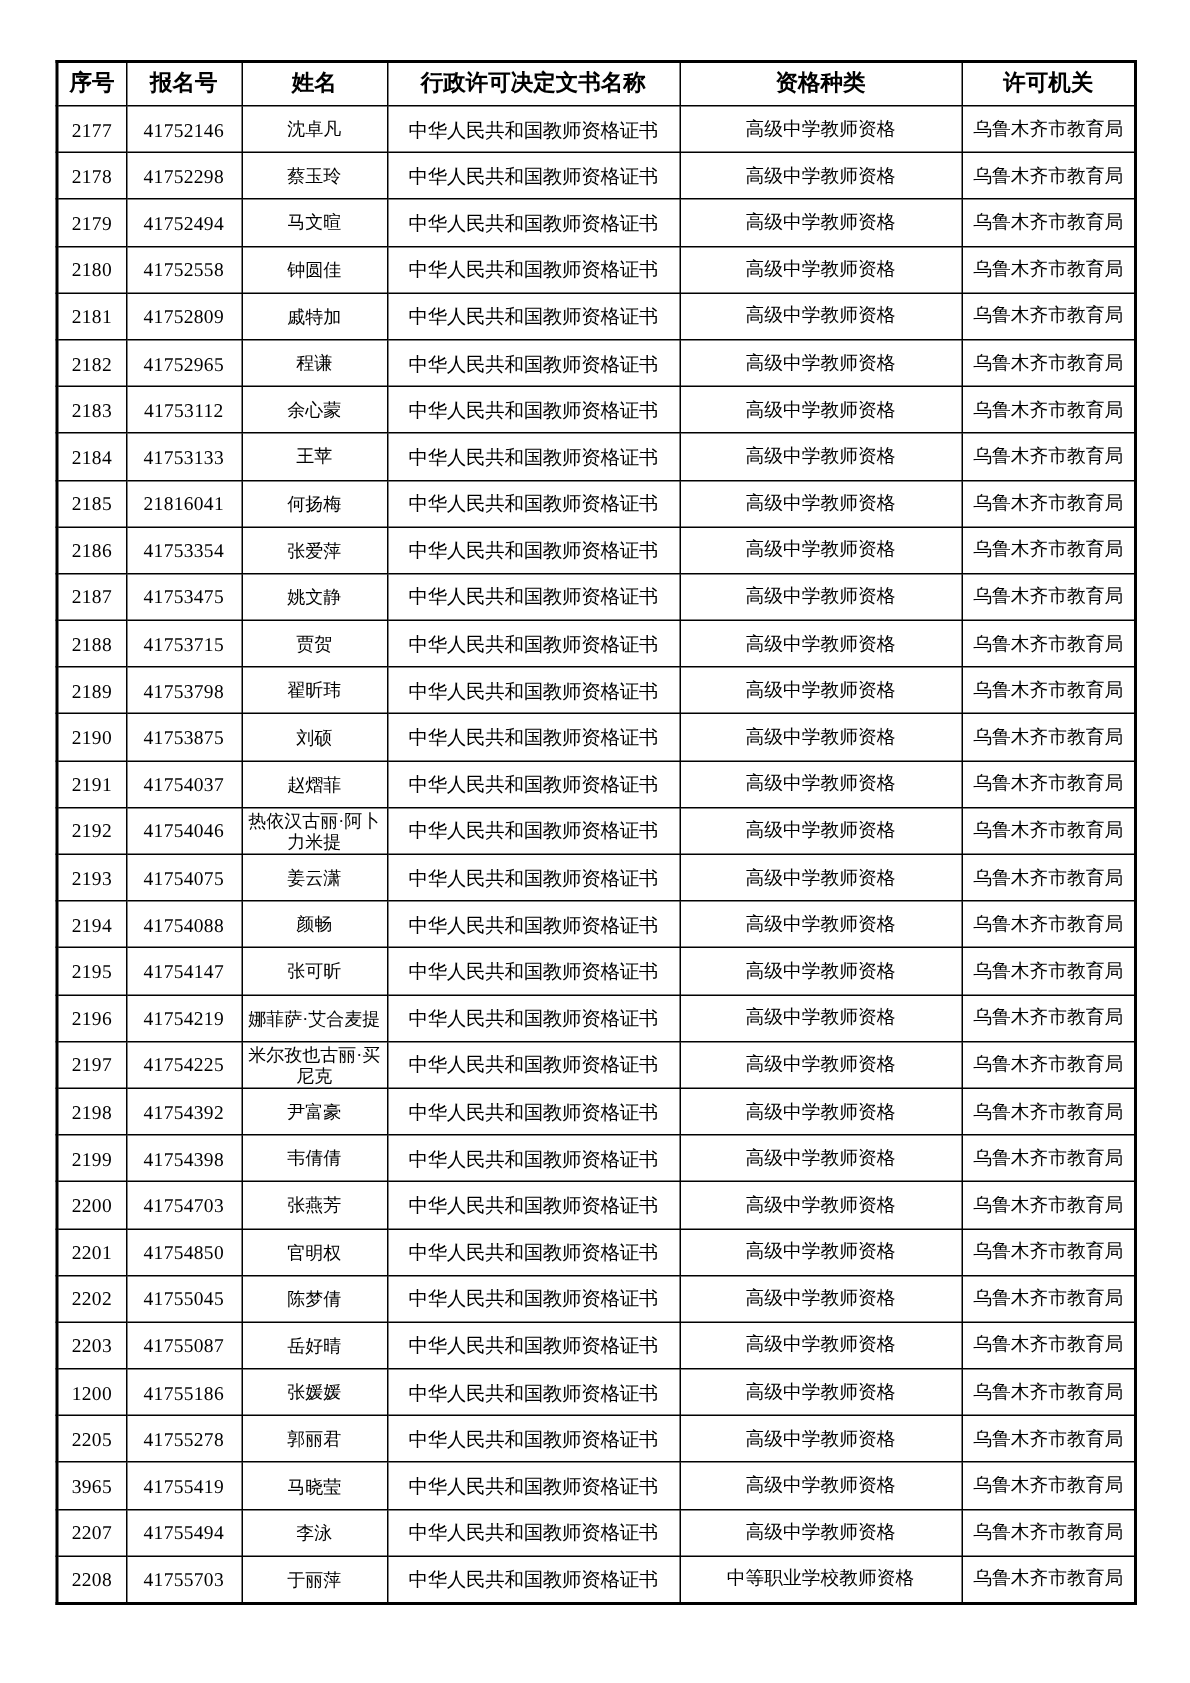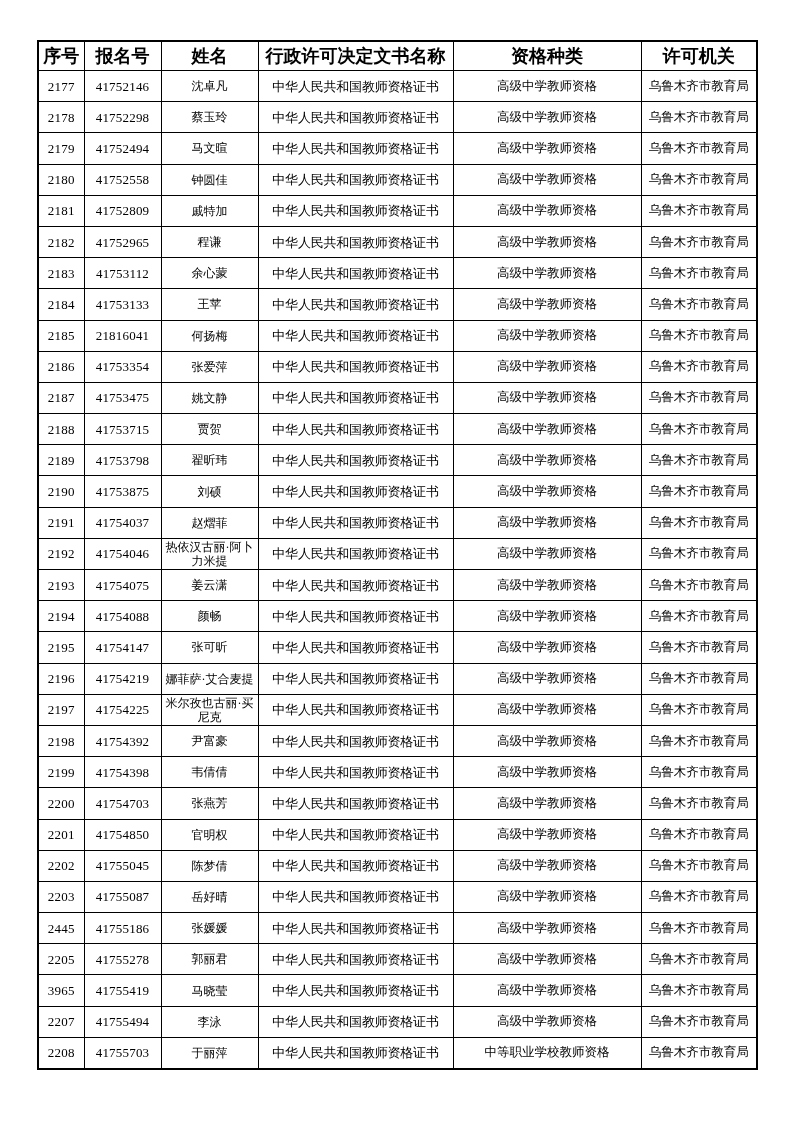--- a/index.html
+++ b/index.html
@@ -35,21 +35,21 @@
   table.cert-table th,
   table.cert-table td {
     border: 1px solid #000000;
     text-align: center;
     vertical-align: middle;
     padding: 0 2px;
     overflow: hidden;
   }
   table.cert-table th {
     height: 28px;
-    font-size: 18px;
+    font-size: 15px;
     font-weight: bold;
     line-height: 15px;
     margin-left: 13px;
   }
   table.cert-table td {
     height: 30.2px;
     font-size: 13px;
     line-height: 15px;
   }
   
@@ -309,21 +309,21 @@
         </tr>
         <tr>
           <td>2203</td>
           <td>41755087</td>
           <td>岳好晴</td>
           <td>中华人民共和国教师资格证书</td>
           <td>高级中学教师资格</td>
           <td>乌鲁木齐市教育局</td>
         </tr>
         <tr>
-          <td>2445</td>
+          <td>1200</td>
           <td>41755186</td>
           <td>张媛媛</td>
           <td>中华人民共和国教师资格证书</td>
           <td>高级中学教师资格</td>
           <td>乌鲁木齐市教育局</td>
         </tr>
         <tr>
           <td>2205</td>
           <td>41755278</td>
           <td>郭丽君</td>

